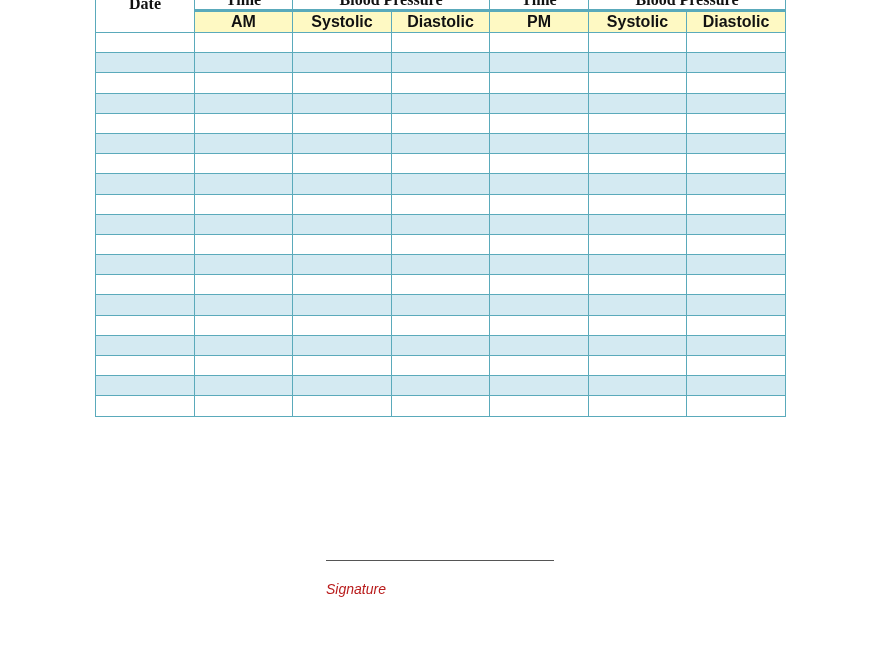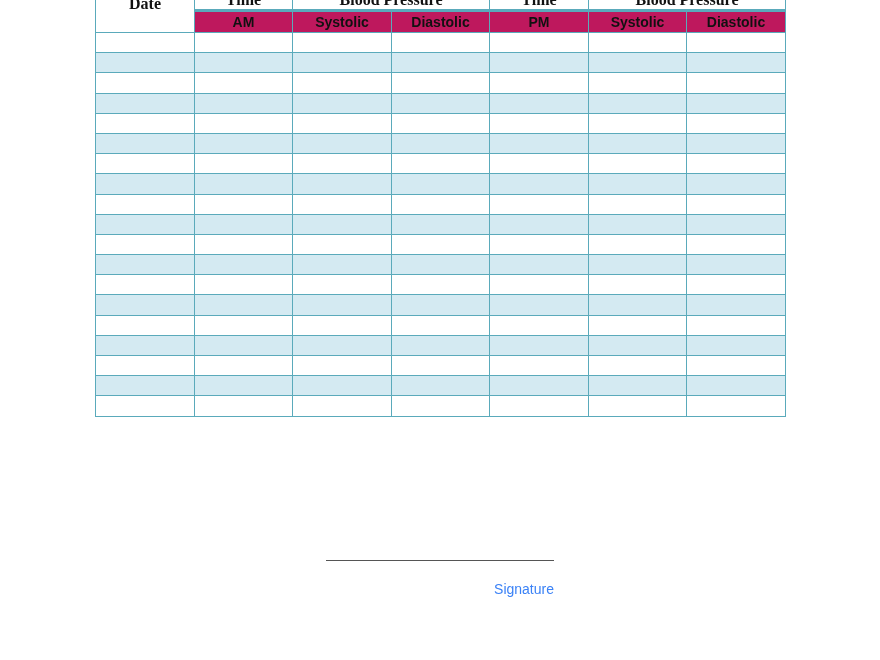--- a/index.html
+++ b/index.html
@@ -2,25 +2,25 @@
 <html><head>
 <meta charset="utf-8">
 <style>
   html, body { margin: 0; padding: 0; background: #ffffff; }
   body { width: 880px; height: 660px; position: relative; overflow: hidden; font-family: "Liberation Sans", sans-serif; }
   .sheet { position: absolute; left: 95px; top: -22px; width: 690px; border-collapse: collapse; table-layout: fixed; }
   .sheet td, .sheet th { border: 1.5px solid #5aaabb; padding: 0; height: 19.2px; }
   .sheet th { font-weight: bold; text-align: center; color: #111; }
   .sheet th.top { font-family: "Liberation Serif", "DejaVu Serif", serif; font-size: 16px; height: 30px; vertical-align: bottom; padding-bottom: 0; border-bottom: 3px solid #5aaabb; }
   .sheet th.date { font-family: "Liberation Serif", "DejaVu Serif", serif; font-size: 16px; background: #fff; vertical-align: top; padding-top: 16px; }
-  .sheet th.sub { font-family: "Liberation Sans", sans-serif; font-size: 14px; background: #be185d; height: 20px; }
+  .sheet th.sub { font-family: "Liberation Sans", sans-serif; font-size: 16px; background: #fef9c3; height: 20px; }
   .sheet tr.alt td { background: #d4eaf2; }
   .sheet tr.plain td { background: #ffffff; }
   .sig-line { position: absolute; left: 326px; top: 560px; width: 228px; height: 0; border-top: 1.5px solid #555; }
-  .sig-label { position: absolute; left: 326px; top: 581px; width: 228px; text-align: right; font-size: 14px; color: #3b82f6; font-family: "Liberation Sans", sans-serif; }
+  .sig-label { position: absolute; left: 326px; top: 581px; width: 228px; text-align: left; font-size: 14px; color: #b91c1c; font-family: "Liberation Sans", sans-serif; font-style: italic; }
 </style>
 </head>
 <body>
 
 <table class="sheet">
   <colgroup>
     <col style="width:99px">
       <col style="width:98px">
       <col style="width:99px">
       <col style="width:98px">

